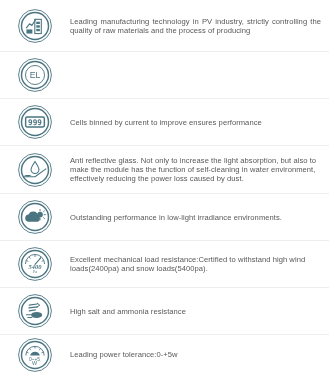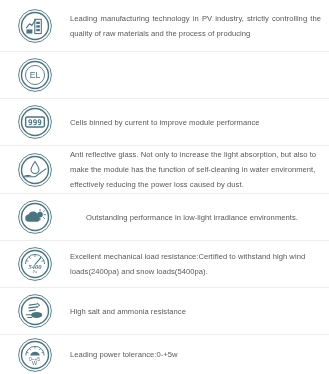--- a/index.html
+++ b/index.html
@@ -44,33 +44,33 @@
     display: block;
   }
   .text-cell {
     flex: 1 1 auto;
     padding-right: 8px;
     box-sizing: border-box;
   }
   .feature-text {
     margin: 0;
     font-size: 7.6px;
-    line-height: 15px;
+    line-height: 9px;
     color: #58585a;
     font-family: "Liberation Sans", sans-serif;
     letter-spacing: 0.05px;
   }
   .justify .feature-text {
     text-align: justify;
   }
   .r1 { height: 52px; }
   .r2 { height: 47px; }
   .r3 { height: 47px; }
   .r4 { height: 48px; }
-  .r5 { height: 47px; gap: 16px; }
+  .r5 { height: 47px; }
   .r6 { height: 47px; }
   .r7 { height: 47px; }
   .r8 { height: 39px; }
 </style>
 </head>
 <body>
 
 <div class="feature-list">
 
   <div class="feature-row r1 justify">
@@ -112,21 +112,21 @@
       <span>
         <svg width="36" height="36" viewBox="0 0 40 40">
           <circle cx="20" cy="20" r="18.2" fill="none" stroke="#4a7480" stroke-width="1"></circle>
           <circle cx="20" cy="20" r="15" fill="none" stroke="#4a7480" stroke-width="1.6"></circle>
           <rect x="9.6" y="14.4" width="20.8" height="11.2" rx="1.6" fill="none" stroke="#4a7480" stroke-width="1.6"></rect>
           <text x="20" y="23.4" text-anchor="middle" font-family="DejaVu Sans Mono, monospace" font-size="8.6" font-weight="bold" fill="#4a7480">999</text>
         </svg>
       </span>
     </div>
     <div class="text-cell">
-      <p class="feature-text">Cells binned by current to improve module performance</p>
+      <p class="feature-text">Cells binned by current to improve ensures performance</p>
     </div>
   </div>
 
   <div class="feature-row r4">
     <div class="icon-cell">
       <span>
         <svg width="36" height="36" viewBox="0 0 40 40">
           <circle cx="20" cy="20" r="18.2" fill="none" stroke="#4a7480" stroke-width="1"></circle>
           <circle cx="20" cy="20" r="15" fill="none" stroke="#4a7480" stroke-width="1.6"></circle>
           <path d="M20 10.5 C17 15 15.6 17.2 15.6 19.4 A4.4 4.4 0 0 0 24.4 19.4 C24.4 17.2 23 15 20 10.5 Z" fill="none" stroke="#4a7480" stroke-width="1.2"></path>

